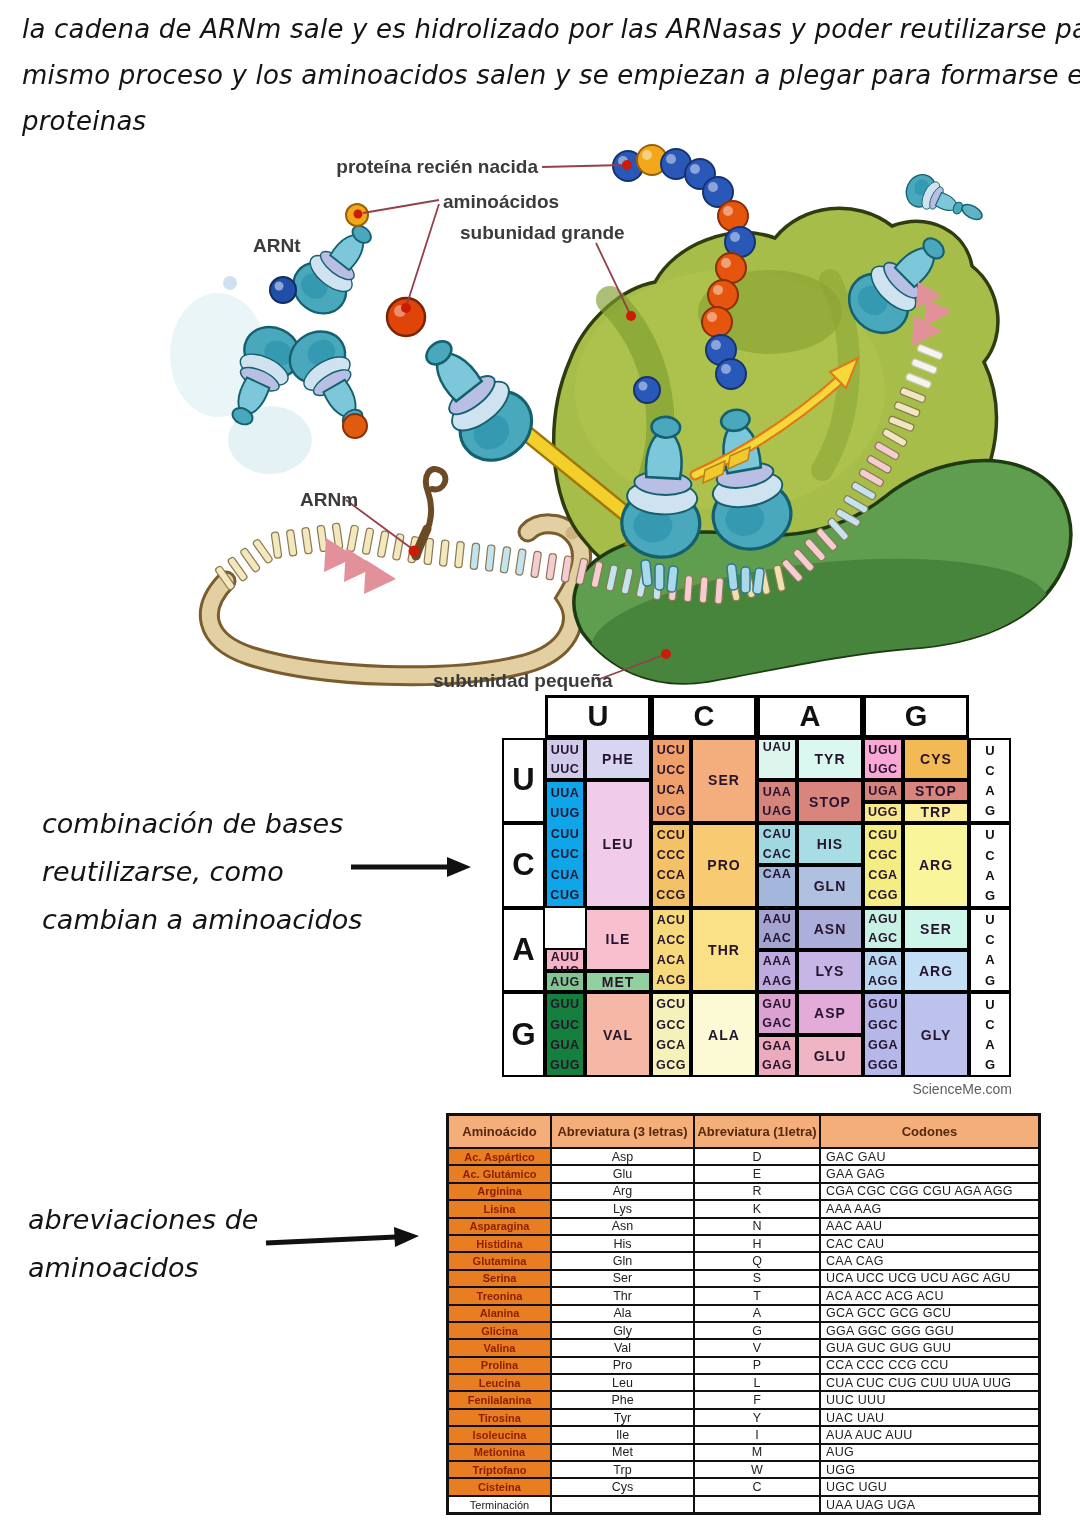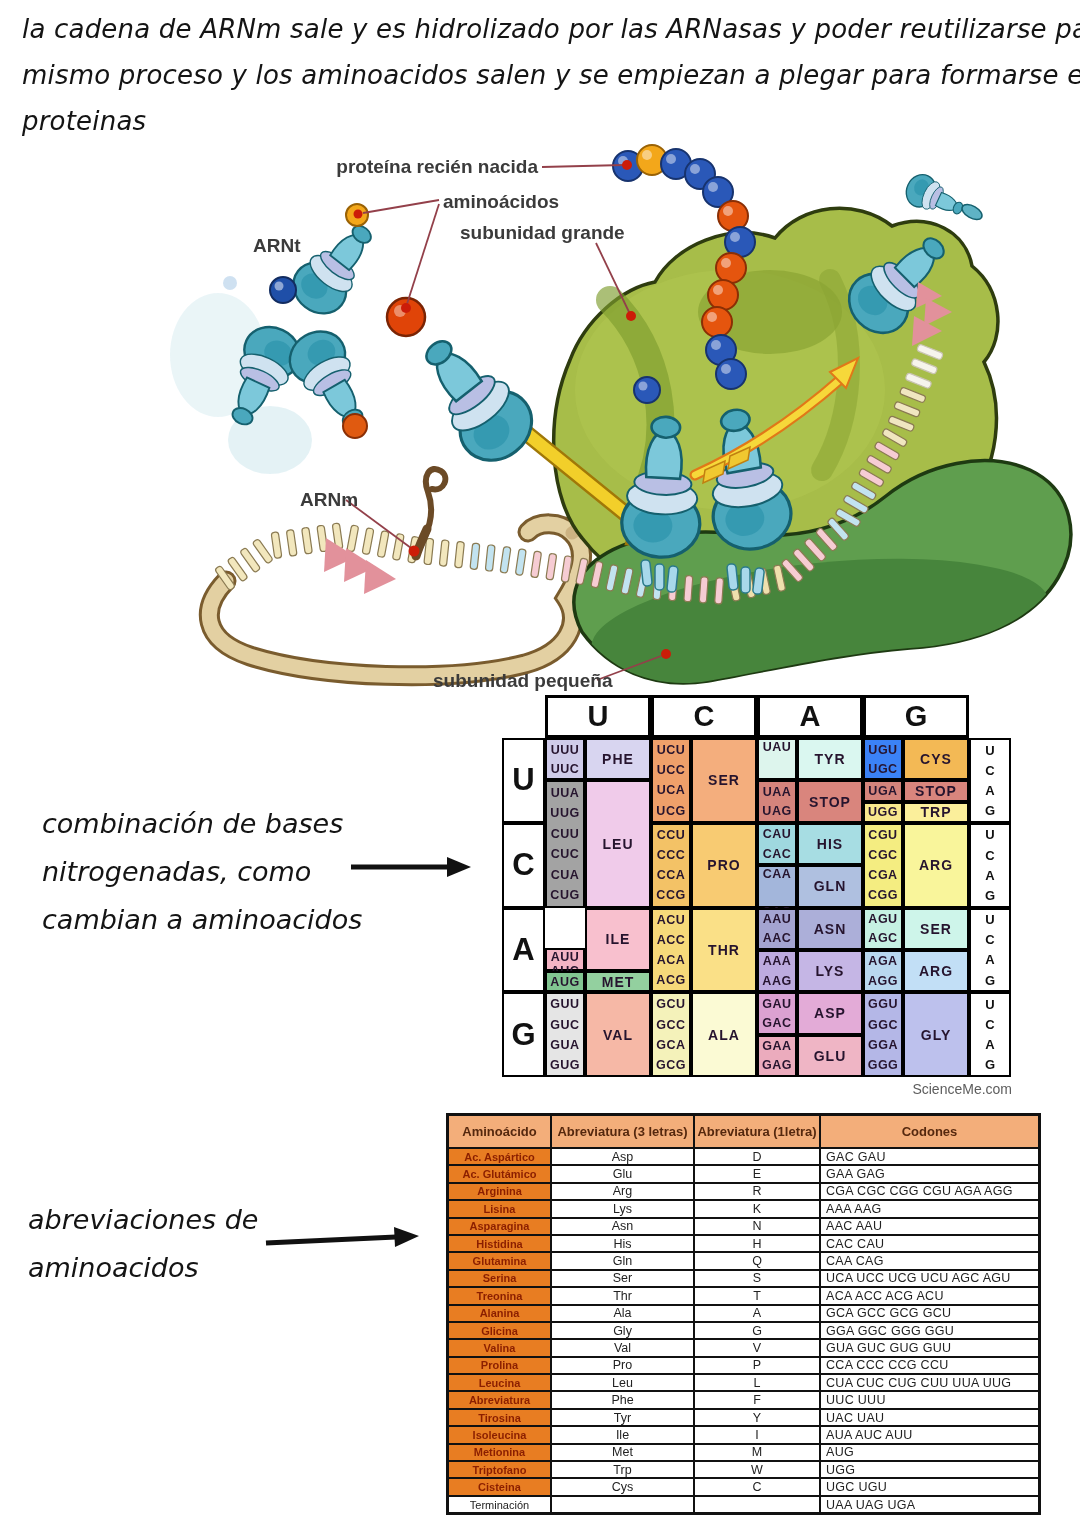--- a/index.html
+++ b/index.html
@@ -301,40 +301,40 @@
         <div>U</div>
         <div>C</div>
         <div>A</div>
         <div>G</div>
       </div>
       <div class="ct-codons" style="grid-area: 2 / 2 / span 2; background: rgb(207, 203, 233);">
         <div>UUU</div>
         <div>UUC</div>
       </div>
       <div class="ct-amino" style="grid-area: 2 / 3 / span 2; background: rgb(216, 213, 240);">PHE</div>
-      <div class="ct-codons" style="grid-area: 4 / 2 / span 6; background: #a3a3a3;">
+      <div class="ct-codons" style="grid-area: 4 / 2 / span 6; background: #0ea5e9;">
         <div>UUA</div>
         <div>UUG</div>
         <div>CUU</div>
         <div>CUC</div>
         <div>CUA</div>
         <div>CUG</div>
       </div>
       <div class="ct-amino" style="grid-area: 4 / 3 / span 6; background: rgb(240, 203, 234);">LEU</div>
       <div class="ct-codons" style="grid-area: 10 / 2 / span 3; background: rgb(244, 180, 197); margin-top: 40px;">
         <div>AUU</div>
         <div>AUC</div>
         <div>AUA</div>
       </div>
       <div class="ct-amino" style="grid-area: 10 / 3 / span 3; background: rgb(248, 192, 206);">ILE</div>
       <div class="ct-codons" style="grid-area: 13 / 2 / span 1; background: rgb(130, 197, 145);">
         <div>AUG</div>
       </div>
       <div class="ct-amino" style="grid-area: 13 / 3 / span 1; background: rgb(147, 208, 159);">MET</div>
-      <div class="ct-codons" style="grid-area: 14 / 2 / span 4; background: #e5e5e5;">
+      <div class="ct-codons" style="grid-area: 14 / 2 / span 4; background: #15803d;">
         <div>GUU</div>
         <div>GUC</div>
         <div>GUA</div>
         <div>GUG</div>
       </div>
       <div class="ct-amino" style="grid-area: 14 / 3 / span 4; background: rgb(246, 184, 166);">VAL</div>
       <div class="ct-codons" style="grid-area: 2 / 4 / span 4; background: rgb(239, 160, 106);">
         <div>UCU</div>
         <div>UCC</div>
         <div>UCA</div>
@@ -395,21 +395,21 @@
       <div class="ct-codons" style="grid-area: 14 / 6 / span 2; background: rgb(219, 161, 209);">
         <div>GAU</div>
         <div>GAC</div>
       </div>
       <div class="ct-amino" style="grid-area: 14 / 7 / span 2; background: rgb(227, 171, 215);">ASP</div>
       <div class="ct-codons" style="grid-area: 16 / 6 / span 2; background: rgb(235, 171, 189);">
         <div>GAA</div>
         <div>GAG</div>
       </div>
       <div class="ct-amino" style="grid-area: 16 / 7 / span 2; background: rgb(239, 181, 197);">GLU</div>
-      <div class="ct-codons" style="grid-area: 2 / 8 / span 2; background: #3b82f6;">
+      <div class="ct-codons" style="grid-area: 2 / 8 / span 2; background: #f9a8d4;">
         <div>UGU</div>
         <div>UGC</div>
       </div>
       <div class="ct-amino" style="grid-area: 2 / 9 / span 2; background: rgb(243, 185, 85);">CYS</div>
       <div class="ct-codons" style="grid-area: 4 / 8 / span 1; background: rgb(213, 132, 124);">
         <div>UGA</div>
       </div>
       <div class="ct-amino" style="grid-area: 4 / 9 / span 1; background: rgb(217, 133, 125);">STOP</div>
       <div class="ct-codons" style="grid-area: 5 / 8 / span 1; background: rgb(248, 232, 141);">
         <div>UGG</div>
@@ -437,21 +437,21 @@
         <div>GGC</div>
         <div>GGA</div>
         <div>GGG</div>
       </div>
       <div class="ct-amino" style="grid-area: 14 / 9 / span 4; background: rgb(189, 193, 237);">GLY</div>
     </div>
   <div id="attribution">ScienceMe.com</div>
 
   <div id="ann-bases" class="annotation hand">
     <span>combinación de bases</span>
-    <span>nitrogenadas, como</span>
+    <span>reutilizarse, como</span>
     <span>cambian a aminoacidos</span>
   </div>
   <svg class="arrow-svg" style="left:345px;top:848px;" width="130" height="38">
     <line x1="6" y1="19" x2="104" y2="19" stroke="#111" stroke-width="5"></line>
     <polygon points="102,9 126,19 102,29" fill="#111"></polygon>
   </svg>
 
   <div id="aminoTable">
       <div class="at-th">Aminoácido</div>
       <div class="at-th">Abreviatura (3 letras)</div>
@@ -506,21 +506,21 @@
       <div class="at-cell">V</div>
       <div class="at-cell at-codons">GUA  GUC  GUG  GUU</div>
       <div class="at-name">Prolina</div>
       <div class="at-cell">Pro</div>
       <div class="at-cell">P</div>
       <div class="at-cell at-codons">CCA  CCC  CCG  CCU</div>
       <div class="at-name">Leucina</div>
       <div class="at-cell">Leu</div>
       <div class="at-cell">L</div>
       <div class="at-cell at-codons">CUA  CUC  CUG  CUU  UUA  UUG</div>
-      <div class="at-name">Abreviatura</div>
+      <div class="at-name">Fenilalanina</div>
       <div class="at-cell">Phe</div>
       <div class="at-cell">F</div>
       <div class="at-cell at-codons">UUC  UUU</div>
       <div class="at-name">Tirosina</div>
       <div class="at-cell">Tyr</div>
       <div class="at-cell">Y</div>
       <div class="at-cell at-codons">UAC  UAU</div>
       <div class="at-name">Isoleucina</div>
       <div class="at-cell">Ile</div>
       <div class="at-cell">I</div>

